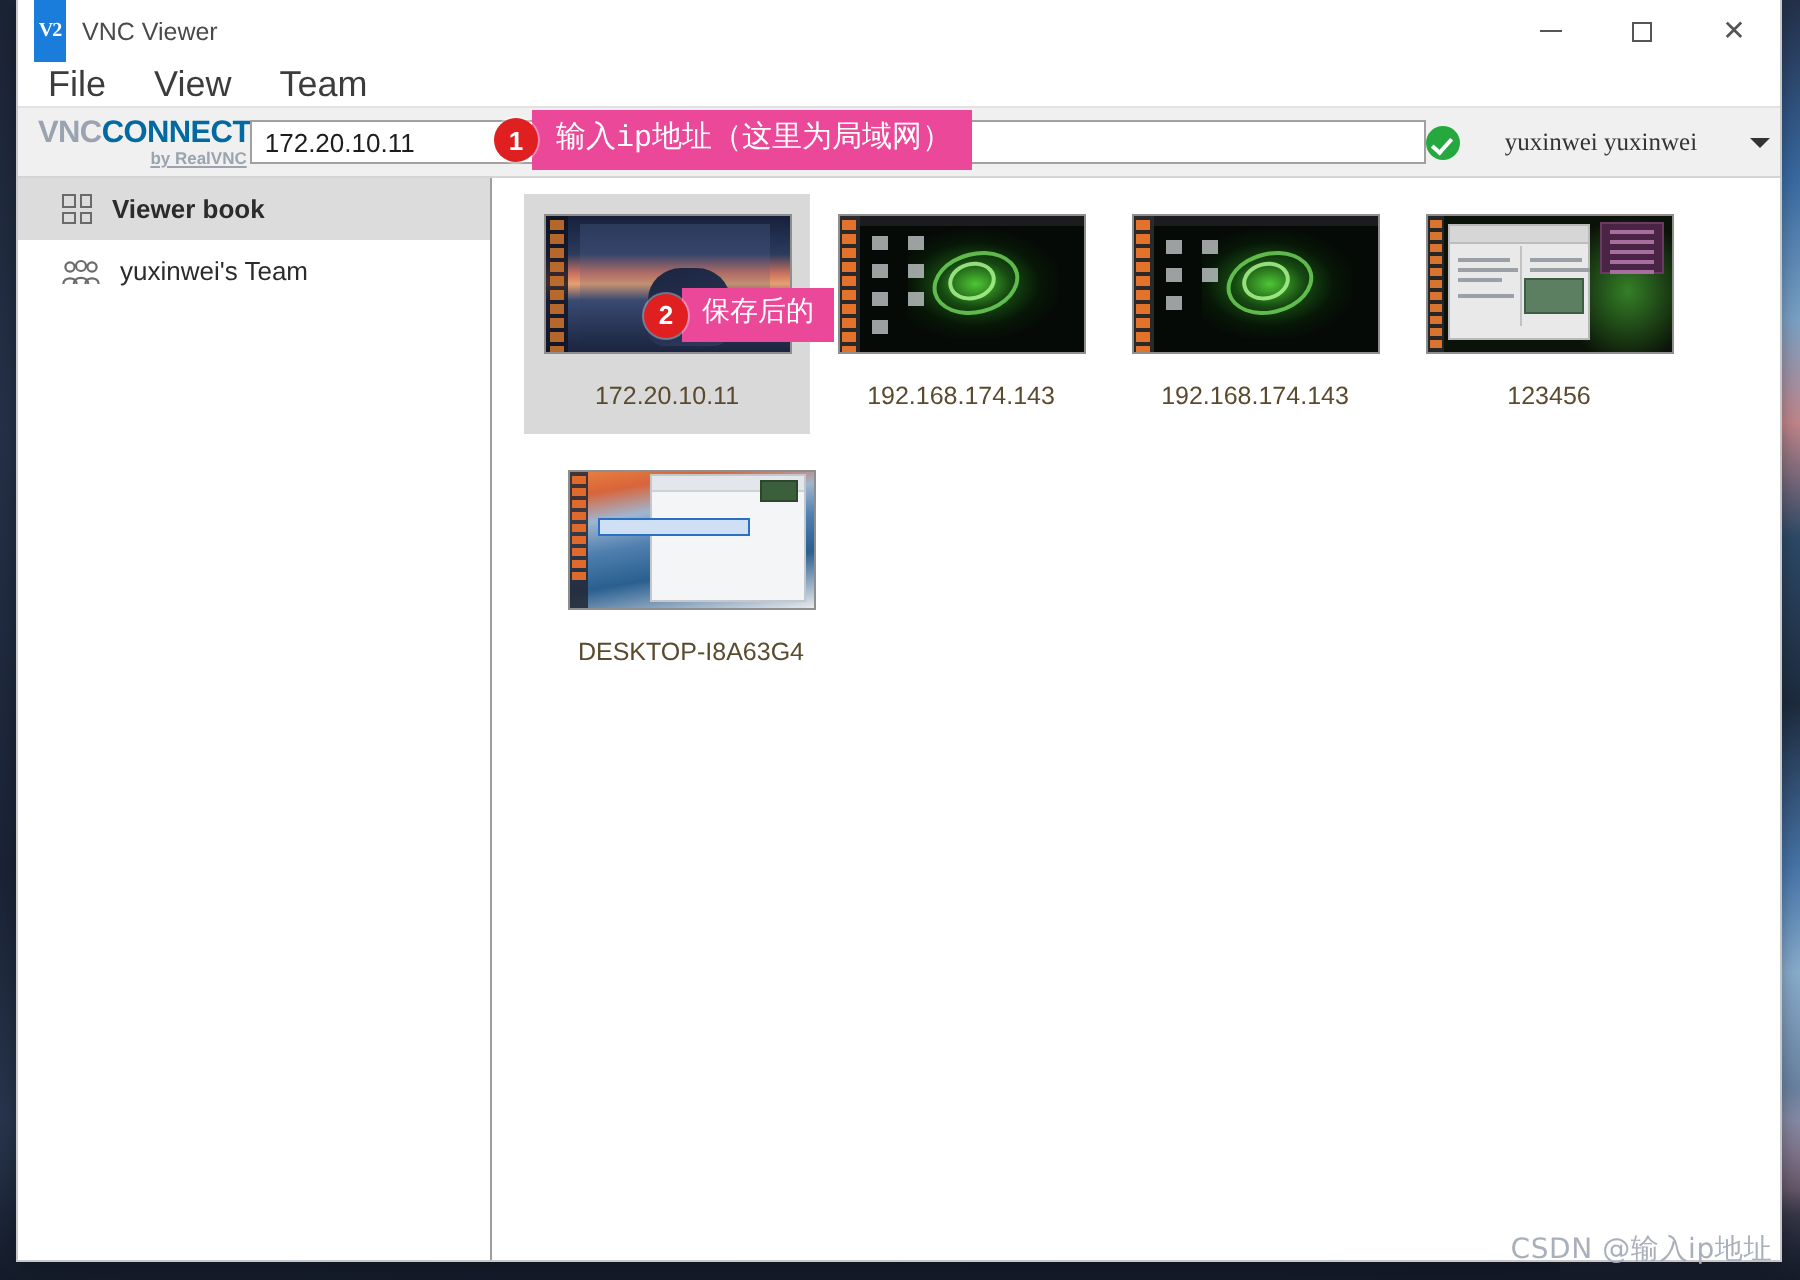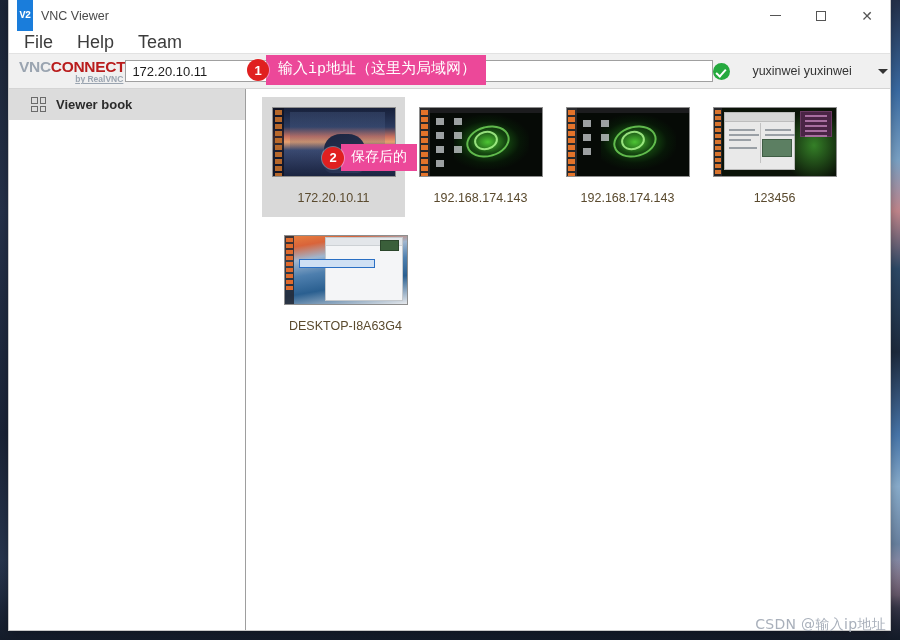--- a/index.html
+++ b/index.html
@@ -45,21 +45,21 @@
   .titlebar {
     height: 31px; background:#ffffff;
     display:flex; align-items:center;
     flex: 0 0 31px;
   }
   .tb-left { display:flex; align-items:center; padding-left:8px; gap:8px; }
   .app-logo {
     width:16px; height:33px; background:#1a7ddb;
     color:#fff; font-size:10px; font-weight:bold;
     display:flex; align-items:center; justify-content:center;
-    letter-spacing:-.5px; font-family:Liberation Mono, monospace;
+    letter-spacing:-.5px; font-family:Liberation Serif, serif;
     border-radius:1px;
   }
   .tb-title { font-size:12.5px; color:#4a4a4a; }
   .tb-spacer{ flex:1; }
   .win-btns{ display:flex; height:31px; }
   .win-btn{
     width:46px; height:31px;
     display:flex; align-items:center; justify-content:center;
     color:#555;
   }
@@ -83,36 +83,36 @@
     border-bottom:1px solid #d4d4d4;
     display:flex; align-items:center;
     position:relative;
   }
   .vnc-brand{
     width:120px; padding-left:10px; line-height:1;
     user-select:none;
   }
   .vnc-brand .l1{ font-size:15.5px; font-weight:bold; letter-spacing:-.3px; }
   .vnc-brand .l1 .g{ color:#9aa4b0; }
-  .vnc-brand .l1 .b{ color:#b91c1c;text-align:center; }
+  .vnc-brand .l1 .b{ color:#0369a1;text-align:center; }
   .vnc-brand .l2{ font-size:8.5px; color:#9aa4b0; text-align:right; padding-right:2px; margin-top:1px; font-weight:bold;text-decoration:underline; }
 
   .search-wrap{ flex:1; position:relative; display:flex; align-items:center; }
   .search-input{
     width:588px; height:22px;
     border:1px solid #a0a0a0; background:#fff;
     font-size:13px; color:#1d1d1d;
     padding:0 6px;
     font-family:"Liberation Sans",sans-serif;
     outline:none;
   }
 
   .account{
     display:flex; align-items:center; gap:22px;
-    padding-right:10px; margin-left:auto;
+    padding-right:10px; margin-left:auto;font-family:Liberation Serif, serif;
   }
   .check-badge{
     width:17px; height:17px; border-radius:50%;
     background:#25a93e; position:relative; flex:0 0 17px;
   }
   .check-badge::after{
     content:""; position:absolute; left:4.5px; top:4px;
     width:4px; height:8px; border:solid #fff;
     border-width:0 2px 2px 0; transform:rotate(42deg);
   }
@@ -290,21 +290,21 @@
             <span class="gl-max"></span>
           </div>
         <div class="win-btn close">
             <span class="gl-x">✕</span>
           </div>
       </div>
     </div>
 
     <div class="menubar">
       <div class="menu-item">File</div>
-      <div class="menu-item">Help</div>
+      <div class="menu-item">View</div>
       <div class="menu-item">Team</div>
     </div>
 
     <div class="toolbar">
       <div class="vnc-brand">
         <div class="l1">
           <span class="g">VNC</span><span class="b">CONNECT</span>
         </div>
         <div class="l2">by RealVNC</div>
       </div>
@@ -324,20 +324,33 @@
 
       <div class="sidebar">
         <div class="side-item active">
           <span class="icon-grid">
               <i></i>
               <i></i>
               <i></i>
               <i></i>
             </span>
           <span>Viewer book</span>
+        </div>
+        <div class="side-item">
+          <span class="icon-team">
+            <svg viewBox="0 0 19 14" width="19" height="14" aria-hidden="true">
+              <circle cx="4" cy="4.5" r="2.3" fill="none" stroke="#6a6a6a" stroke-width="1.1"></circle>
+              <path d="M0.7 13 C0.7 9.2 7.3 9.2 7.3 13" fill="none" stroke="#6a6a6a" stroke-width="1.1"></path>
+              <circle cx="9.5" cy="4" r="2.5" fill="none" stroke="#6a6a6a" stroke-width="1.1"></circle>
+              <path d="M5.9 13 C5.9 8.9 13.1 8.9 13.1 13" fill="none" stroke="#6a6a6a" stroke-width="1.1"></path>
+              <circle cx="15" cy="4.5" r="2.3" fill="none" stroke="#6a6a6a" stroke-width="1.1"></circle>
+              <path d="M11.7 13 C11.7 9.2 18.3 9.2 18.3 13" fill="none" stroke="#6a6a6a" stroke-width="1.1"></path>
+            </svg>
+          </span>
+          <span>yuxinwei's Team</span>
         </div>
       </div>
 
       <div class="content">
         <div class="grid">
 
           <div class="tile selected">
             <div class="thumb">
               <div class="th-anime">
                 <div class="win"></div>

